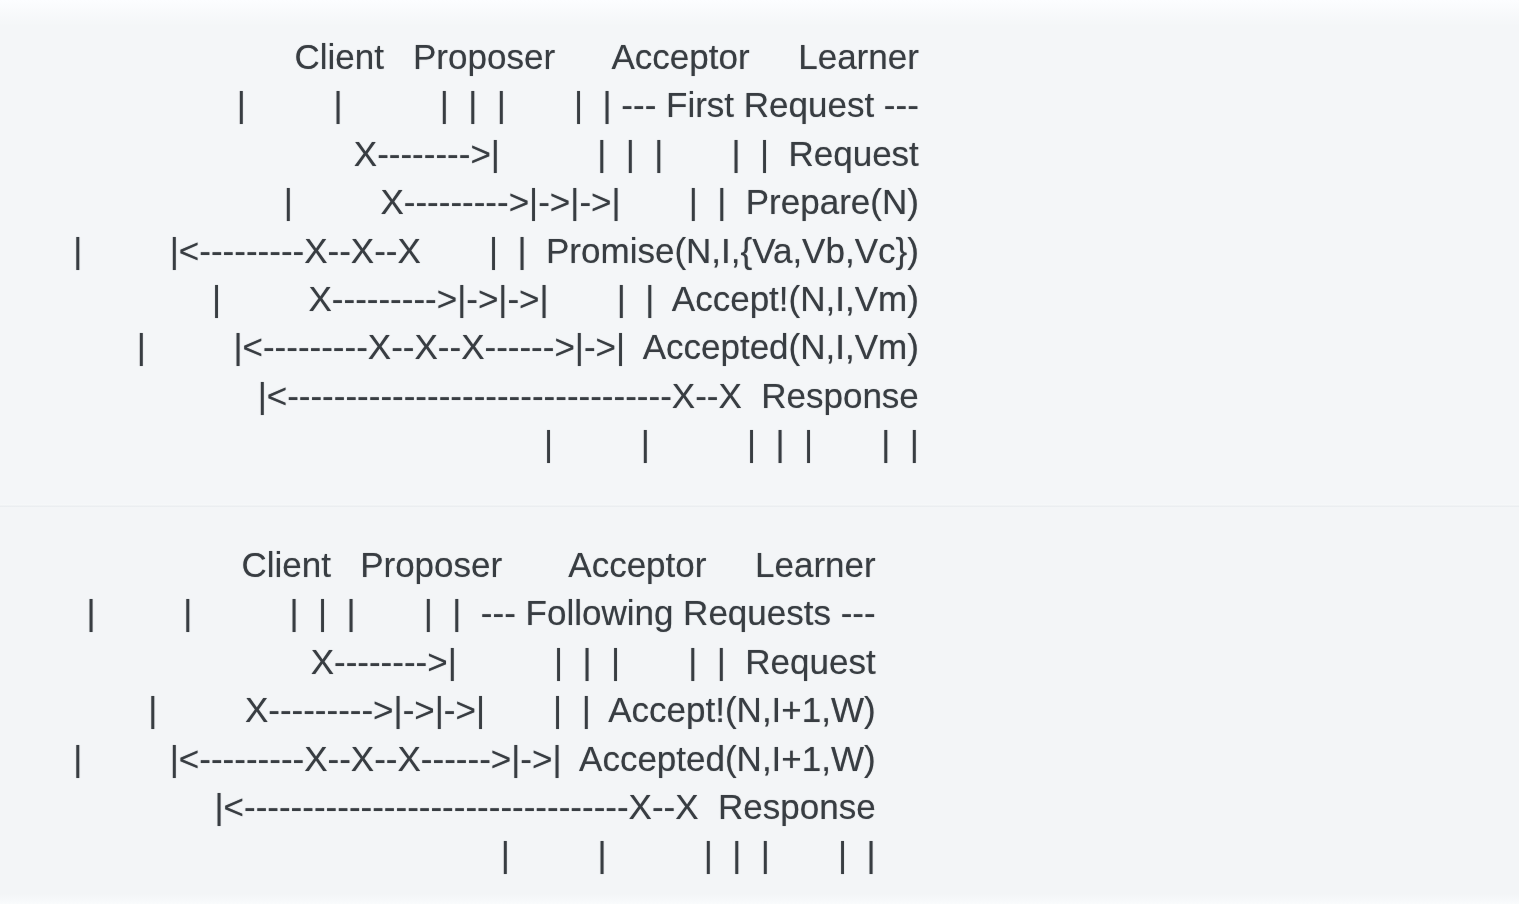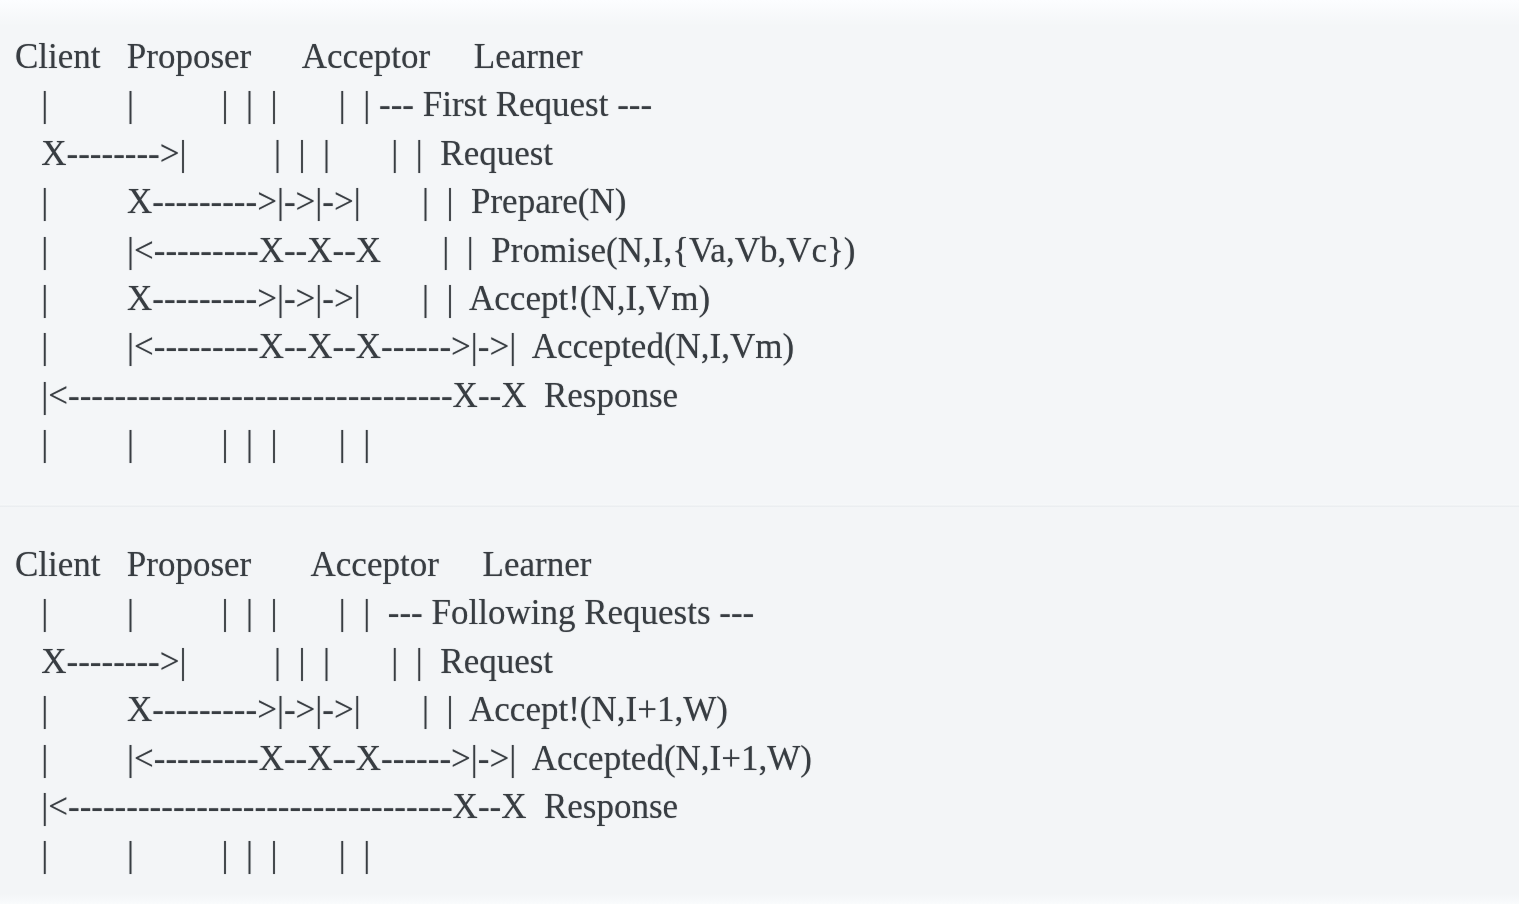--- a/index.html
+++ b/index.html
@@ -38,31 +38,32 @@
   .panel.top    { top: 0;     height: 505px; background: #f4f6f8; }
   .panel.bottom { top: 507px; height: 397px; background: #f3f5f7; }
   .divider {
     position: absolute;
     left: 0; top: 504px;
     width: 100%; height: 3px;
     background: linear-gradient(#f8fafb, #e8ebee);
   }
   pre.ascii {
     position: absolute;
-    left: 15px;
+    left: 44px;
     margin: 0;
     padding: 0;
     white-space: pre;
-    font-family: Liberation Serif, serif;
+    font-family: Liberation Sans, sans-serif;
     font-size: 35px;
     line-height: 48.4px;
     font-weight: normal;
     color: #383d42;
     
     text-shadow: 0 0 1px rgba(56, 61, 66, 0.55);
+    text-align: right;
   }
   #diagram-first    { top: 33px;  }
   #diagram-following{ top: 541px; }
 </style>
 </head>
 <body>
 
 <main class="screen">
 
   <section class="panel top"></section>

